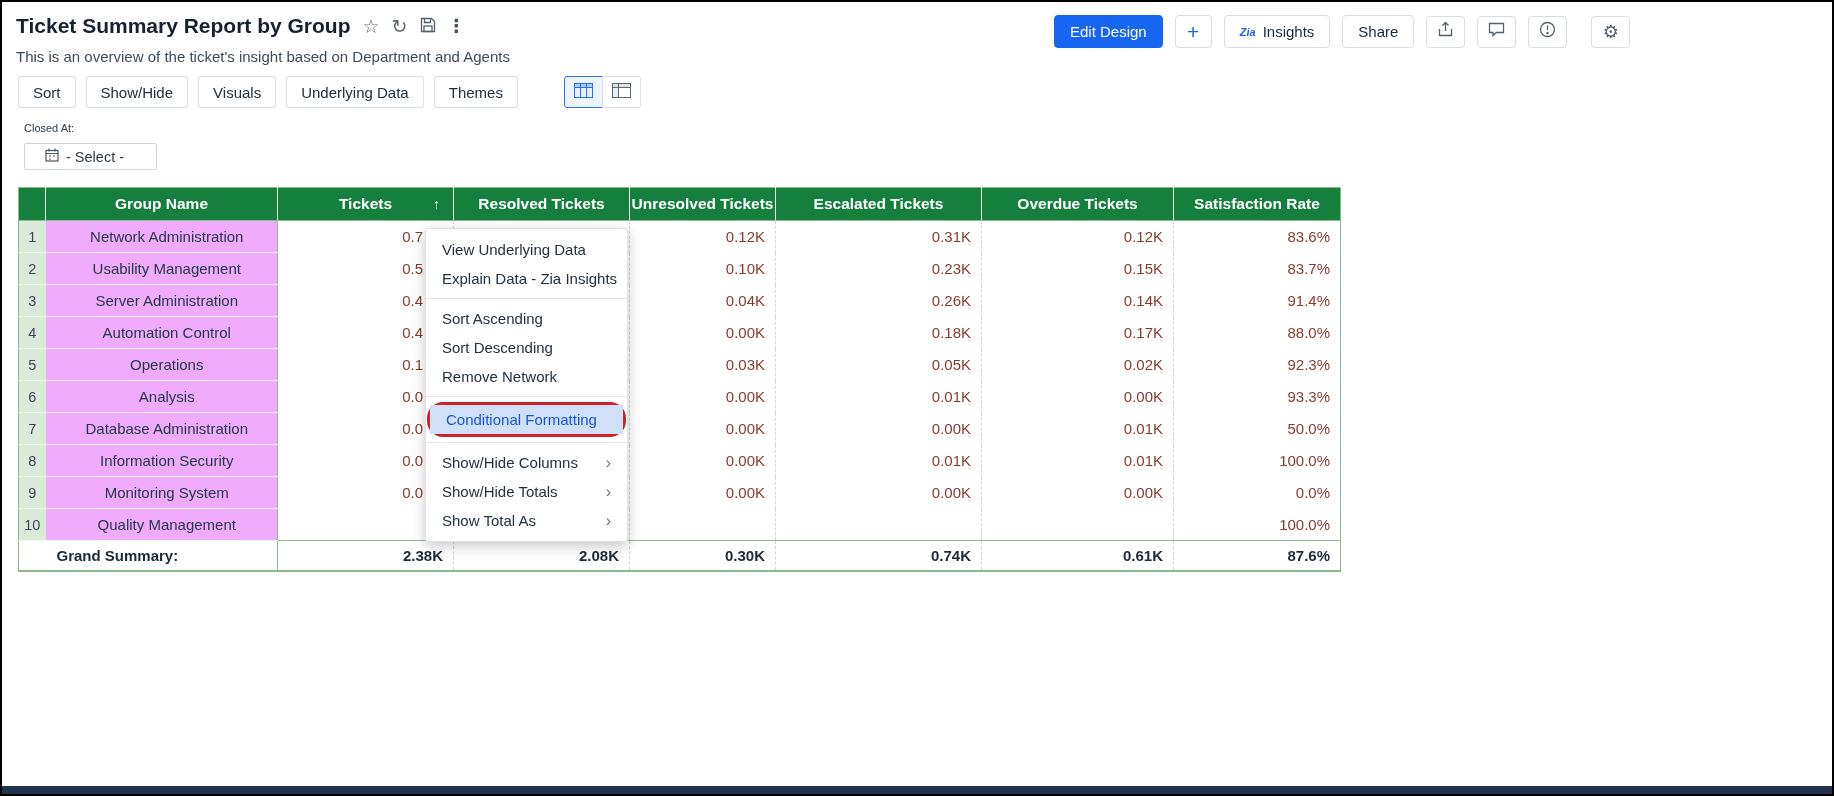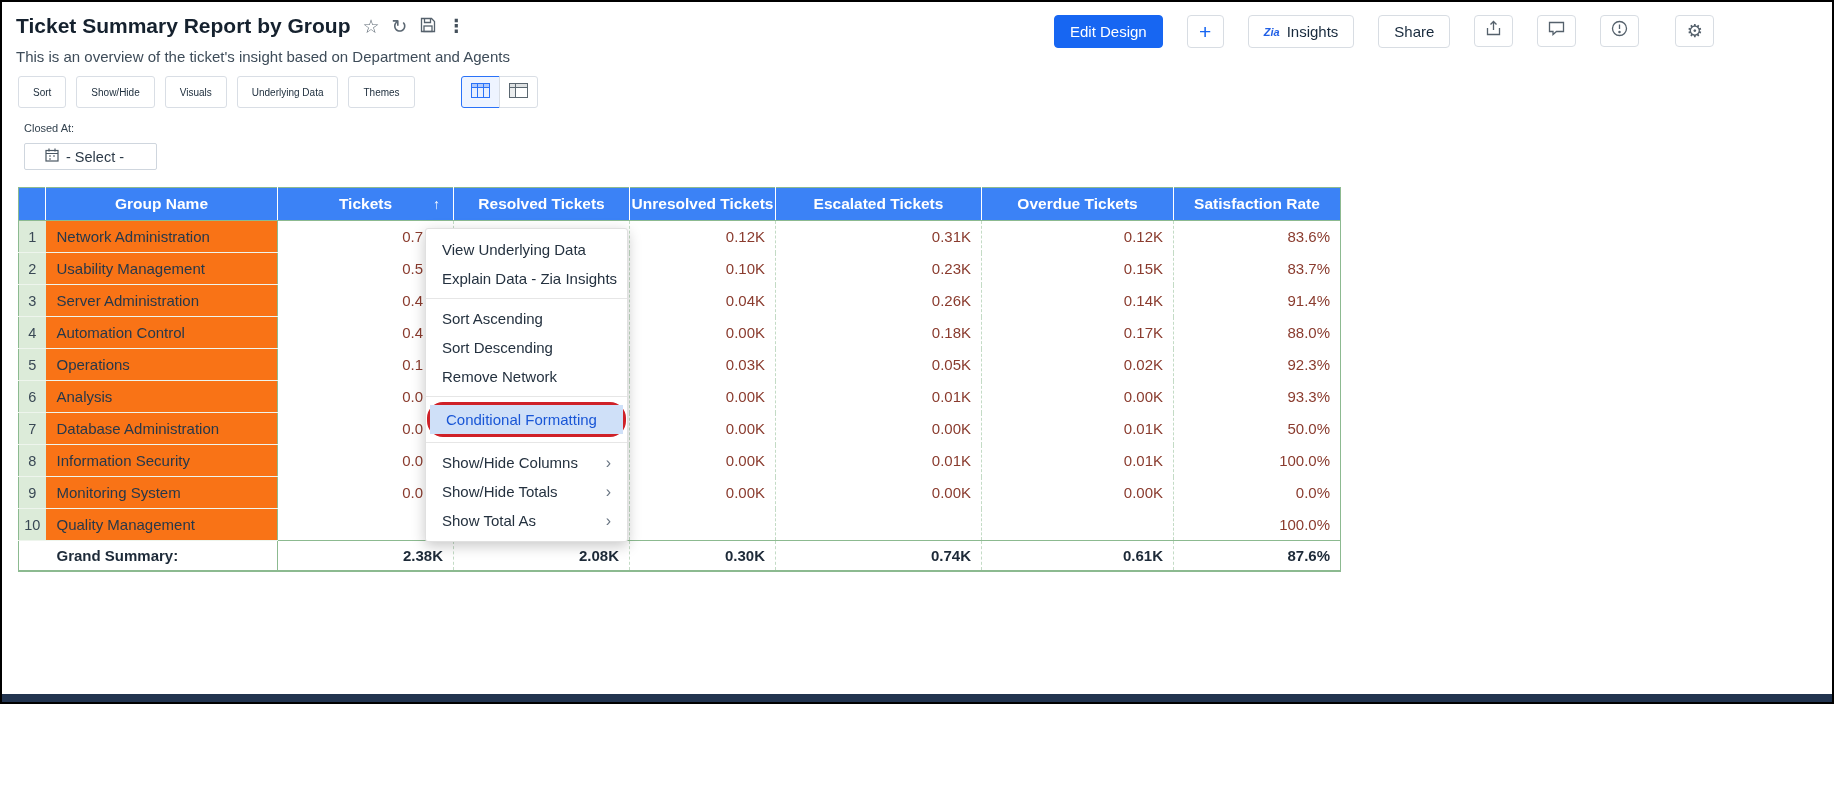--- a/index.html
+++ b/index.html
@@ -2,38 +2,38 @@
 <html><head>
 <meta charset="utf-8">
 <style>
   * { box-sizing: border-box; margin: 0; padding: 0; }
   body {
     margin: 0; width: 1834px; height: 796px;
     font-family: "Liberation Sans", "DejaVu Sans", sans-serif;
     background: #fff;
   }
   .frame {
-    position: relative; width: 1834px; height: 704px;
+    position: relative; width: 1834px; height: 796px;
     border: 2px solid #000; background: #fff; overflow: hidden;
   }
   
   .title-row {
     position: absolute; top: 12px; left: 14px;
     display: flex; align-items: center; gap: 12px;
   }
   .page-title { font-size: 21px; font-weight: bold; color: #15212e; }
   .title-icon { font-size: 19px; color: #5c6873; cursor: pointer; line-height: 1; }
   .title-icon.kebab { font-size: 18px; font-weight: bold; color: #44505b; letter-spacing: 1px; }
   .subtitle {
     position: absolute; top: 46px; left: 14px;
     font-size: 15px; color: #3e4c59;
   }
   .top-actions {
     position: absolute; top: 13px; left: 1052px;
-    display: flex; align-items: flex-start; gap: 24px;
+    display: flex; align-items: flex-end; gap: 12px;
   }
   .btn {
     height: 33px; display: inline-flex; align-items: center; gap: 7px;
     padding: 0 15px; font-size: 15px; border-radius: 4px;
     background: #fff; border: 1px solid #d8dde3; color: #17293c; cursor: pointer;
     white-space: nowrap;
   }
   .btn.primary { background: #1766f2; border-color: #1766f2; color: #fff; }
   .btn.plus { width: 37px; justify-content: center; color: #1766f2; font-size: 21px; padding: 0; }
   .zia-glyph { color: #2160e6; font-weight: bold; font-style: italic; font-size: 11px; }
@@ -44,21 +44,21 @@
   }
   .icon-btn.gear-btn { margin-left: 12px; }
   
   .toolbar {
     position: absolute; top: 74px; left: 16px;
     display: flex; align-items: center; gap: 10px;
   }
   .tool-btn {
     height: 32px; padding: 0 14px; display: inline-flex; align-items: center;
     background: #fff; border: 1px solid #d9dee5; border-radius: 3px;
-    font-size: 10px; color: #20303f; cursor: pointer; white-space: nowrap;
+    font-size: 15px; color: #20303f; cursor: pointer; white-space: nowrap;
   }
   .view-toggle { display: flex; margin-left: 36px; }
   .view-btn {
     width: 39px; height: 32px; display: inline-flex; align-items: center; justify-content: center;
     background: #fff; border: 1px solid #d9dee5; cursor: pointer;
   }
   .view-btn.active { border-color: #2a72f8; background: #eef4ff; }
   .view-btn:first-child { border-radius: 3px 0 0 3px; }
   .view-btn:last-child { border-radius: 0 3px 3px 0; margin-left: -1px; }
   
@@ -70,33 +70,33 @@
     font-size: 14.5px; color: #2c3a48; cursor: pointer;
   }
   
   .table-wrap { position: absolute; top: 185px; left: 16px; }
   table.report-table {
     border-collapse: collapse; table-layout: fixed; width: 1322px;
     border: 1px solid #8cba90; border-bottom-width: 2px;
     font-size: 15px;
   }
   .report-table thead th {
-    height: 33px; background: #3b82f6; color: #fff;
+    height: 33px; background: #15803d; color: #fff;
     font-size: 15.5px; font-weight: bold; text-align: center;
     border-bottom: 1px solid #8cba90; position: relative; cursor: pointer;
   }
   .report-table thead th + th { border-left: 1px solid rgba(255,255,255,0.45); }
   .sort-arrow { position: absolute; right: 13px; top: 8px; font-size: 14px; font-weight: normal; }
   .report-table td { height: 32px; }
   .c-num {
     background: #dcebd9; text-align: center; color: #394855; font-size: 14.5px;
     border-bottom: 1px solid #eef5ed;
   }
   .c-group {
-    background: #f97316; text-align: left; padding-left: 11px; color: #27384a;
+    background: #f0abfc; text-align: center; padding-left: 11px; color: #27384a;
     border-bottom: 1px solid #eef5ed;
   }
   .c-val {
     background: #fff; text-align: right; padding-right: 10px; color: #8a3b2e;
     border-left: 1px dashed #c3dbc5;
     margin-top: 34px;
   }
   .c-tickets { border-left: 1px solid #8cba90; padding-right: 30px; }
   .report-table tfoot td {
     height: 30px; background: #fff; border-top: 1px solid #8cba90;

